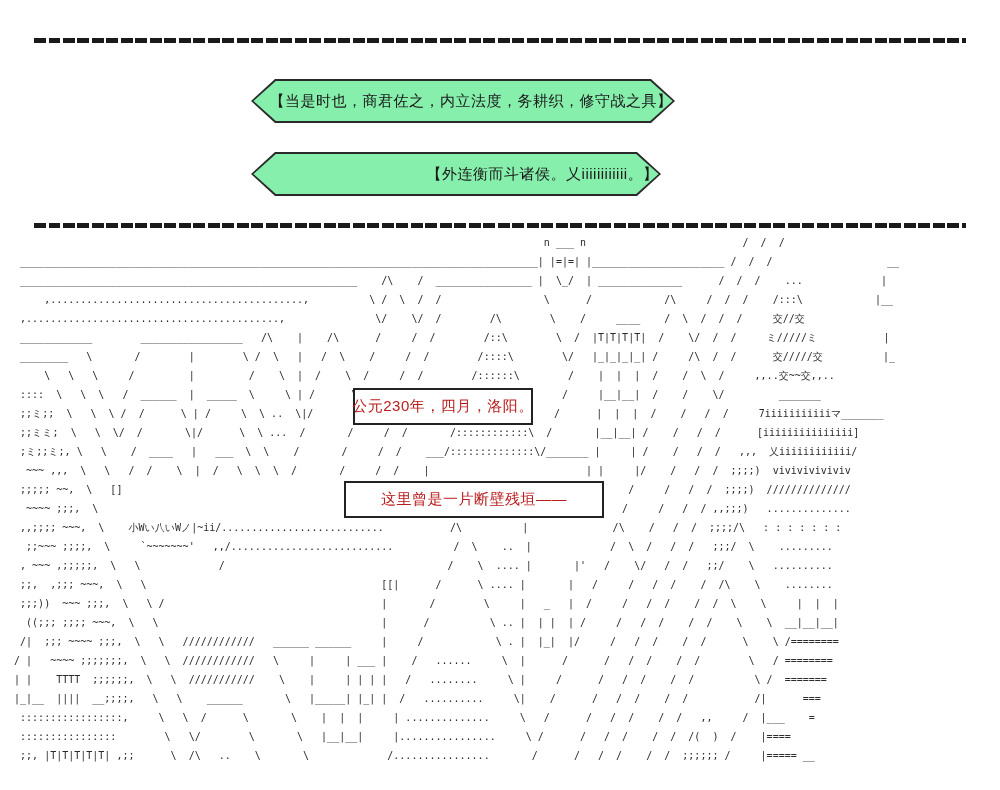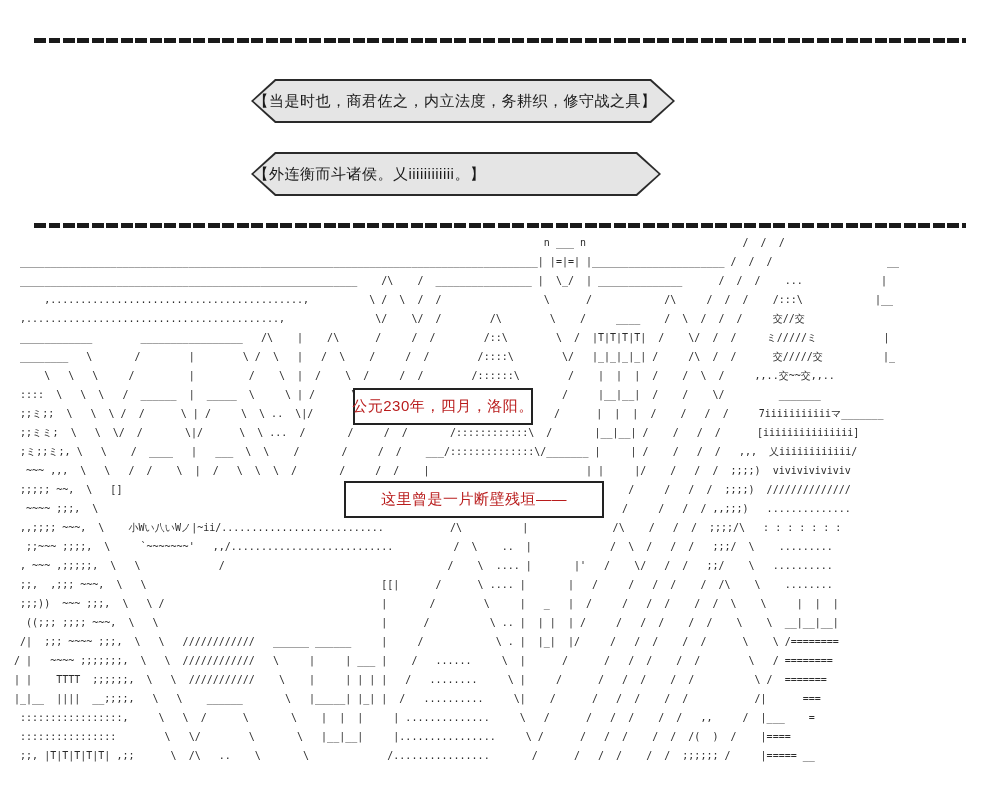--- a/index.html
+++ b/index.html
@@ -27,25 +27,25 @@
   }
   .bubble .oct-border {
     position: absolute;
     inset: 0;
     background: #2a2a2a;
     clip-path: polygon(24px 0, calc(100% - 24px) 0, 100% 50%, calc(100% - 24px) 100%, 24px 100%, 0 50%);
   }
   .bubble .oct-fill {
     position: absolute;
     inset: 1.6px 2.4px;
-    background: #e5e5e5;
+    background: #86efac;
     clip-path: polygon(23px 0, calc(100% - 23px) 0, 100% 50%, calc(100% - 23px) 100%, 23px 100%, 0 50%);
     display: flex;
     align-items: center;
-    justify-content: flex-start;
+    justify-content: flex-end;
   }
   .bubble .dialogue-text {
     font-size: 15px;
     letter-spacing: 0.5px;
     color: #1a1a1a;
     white-space: nowrap;
   }
   .bubble-1 { left: 251px; top: 79px;  width: 424px; }
   .bubble-2 { left: 251px; top: 152px; width: 410px; }
 

